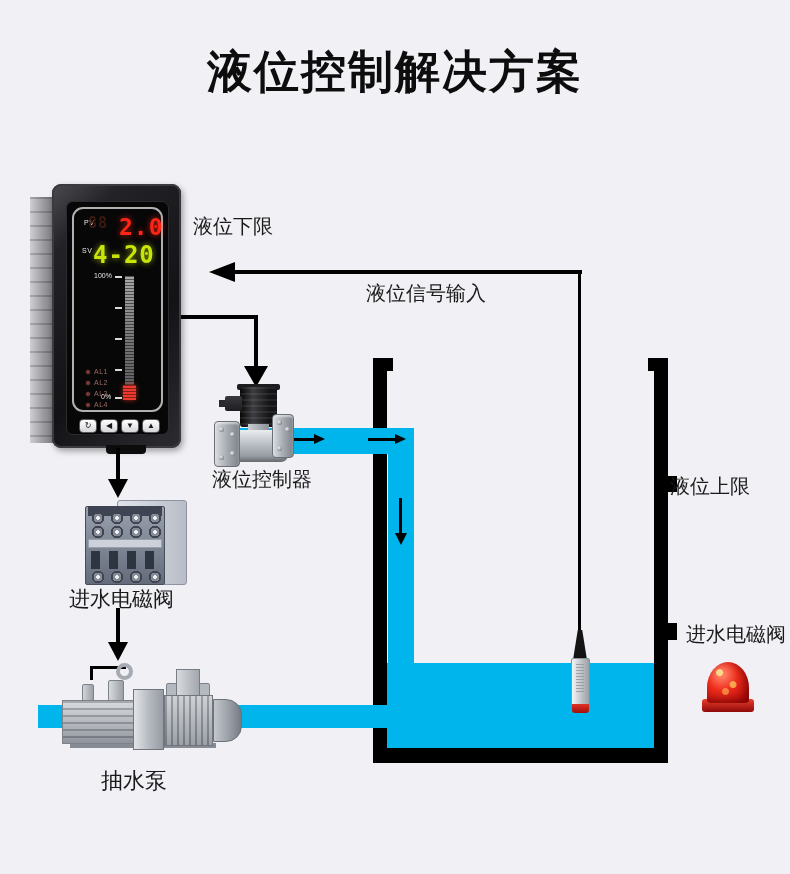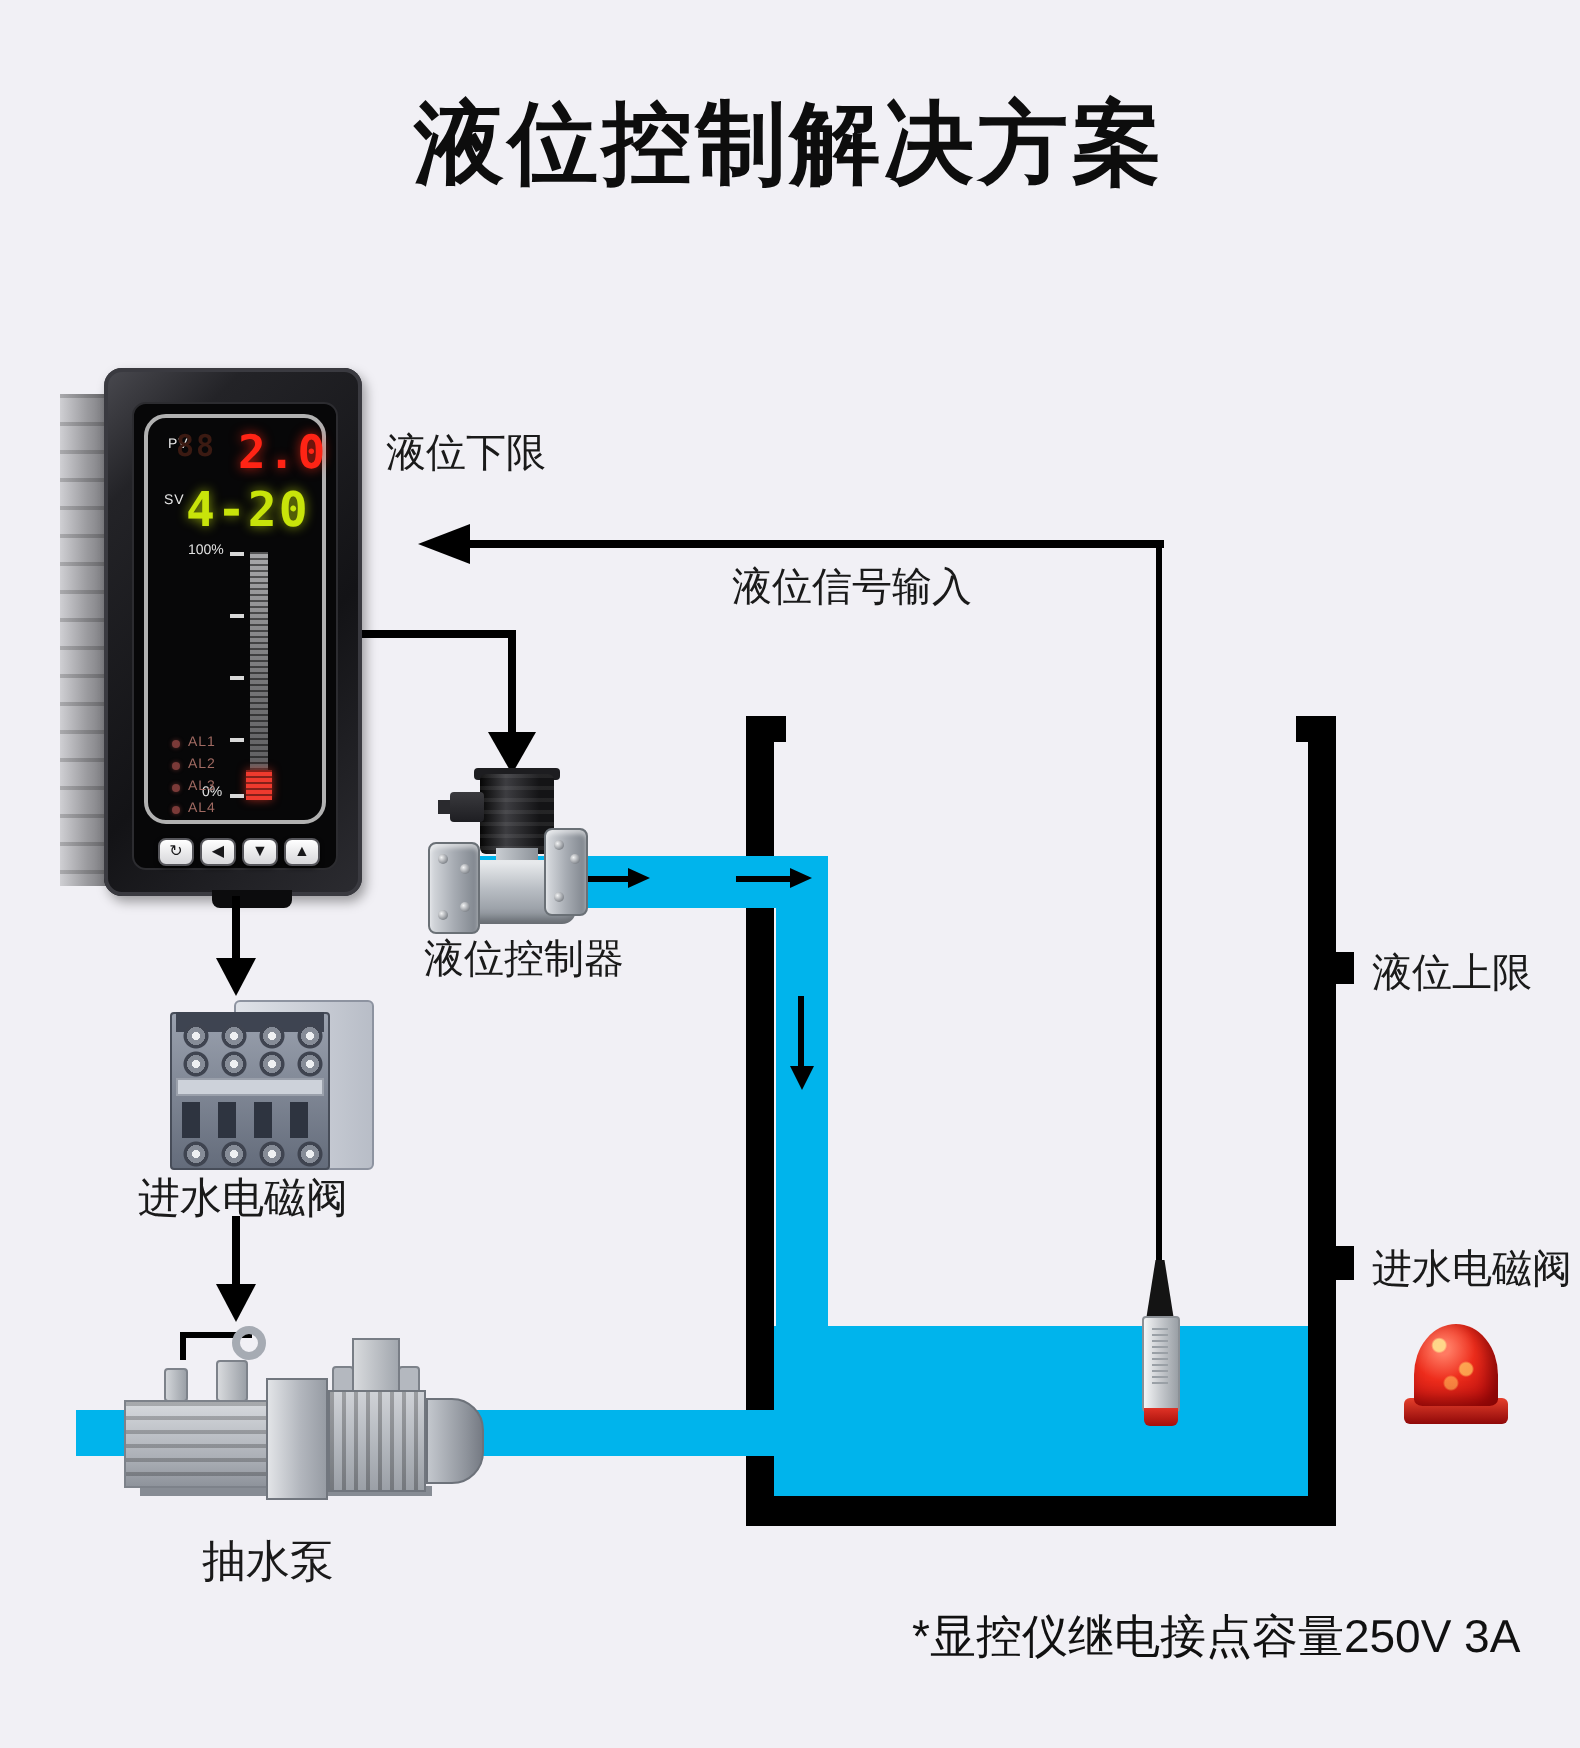--- a/index.html
+++ b/index.html
@@ -168,21 +168,21 @@
   <div class="abs wall" style="left:373px; top:453px; width:14px; height:252px;"></div>
   <div class="abs wall" style="left:373px; top:728px; width:14px; height:22px;"></div>
   <div class="abs wall" style="left:648px; top:358px; width:20px; height:13px;"></div>
   <div class="abs wall" style="left:654px; top:358px; width:14px; height:392px;"></div>
   <div class="abs wall" style="left:373px; top:747px; width:295px; height:16px;"></div>
 
   <div class="abs water" style="left:387px; top:663px; width:267px; height:85px;"></div>
 
   <div class="abs wall" style="left:663px; top:476px; width:14px; height:16px;"></div>
   <div class="abs wall" style="left:663px; top:623px; width:14px; height:17px;"></div>
-  <div class="abs lbl" style="left:686px; top:473px;">液位上限</div>
+  <div class="abs lbl" style="left:670px; top:473px;">液位上限</div>
   <div class="abs lbl" style="left:686px; top:621px;">进水电磁阀</div>
 
   <div class="abs water" style="left:218px; top:428px; width:196px; height:26px;"></div>
   <div class="abs water" style="left:388px; top:428px; width:26px; height:237px;"></div>
 
   <div class="abs water" style="left:38px; top:705px; width:352px; height:23px;"></div>
 
   <div class="abs hline" style="left:292px; top:438px; width:23px; height:3px;"></div>
   <div class="abs head-right-xs" style="left:314px; top:434px;"></div>
   <div class="abs hline" style="left:368px; top:438px; width:28px; height:3px;"></div>
@@ -299,15 +299,14 @@
   <div class="abs lbl" style="left:212px; top:466px;">液位控制器</div>
 
   <div class="abs sensor-cone"></div>
   <div class="abs sensor-body"></div>
   <div class="abs sensor-label"></div>
   <div class="abs sensor-tip"></div>
 
   <div class="abs beacon-base"></div>
   <div class="abs beacon-dome"></div>
 
-  <div class="abs footnote" style="left:456px; top:803px;">*显控仪继电接点容量250V 3A</div>
 
 </div>
 
 </body></html>

